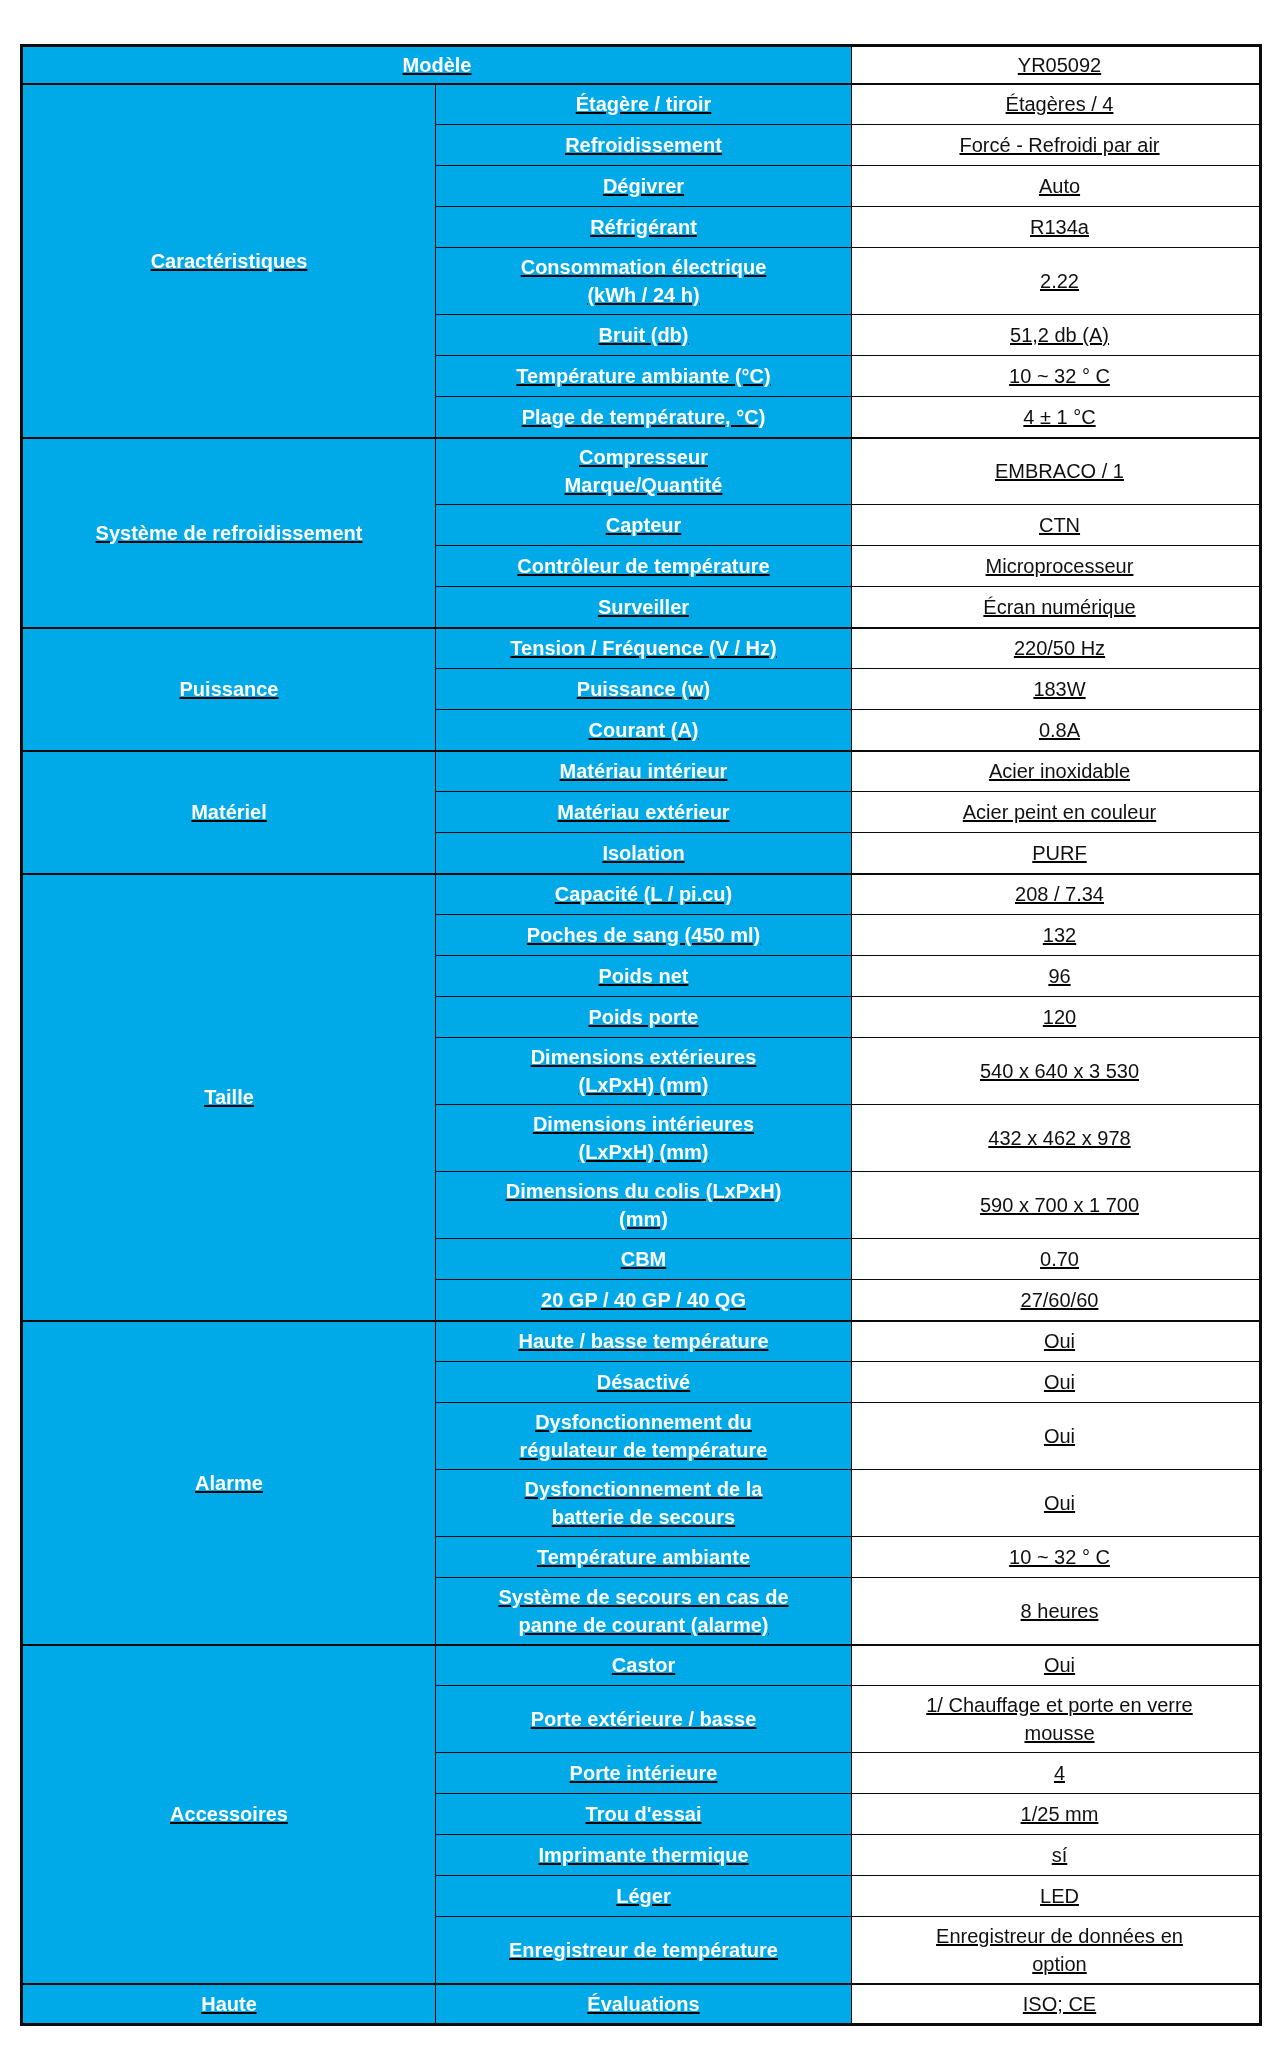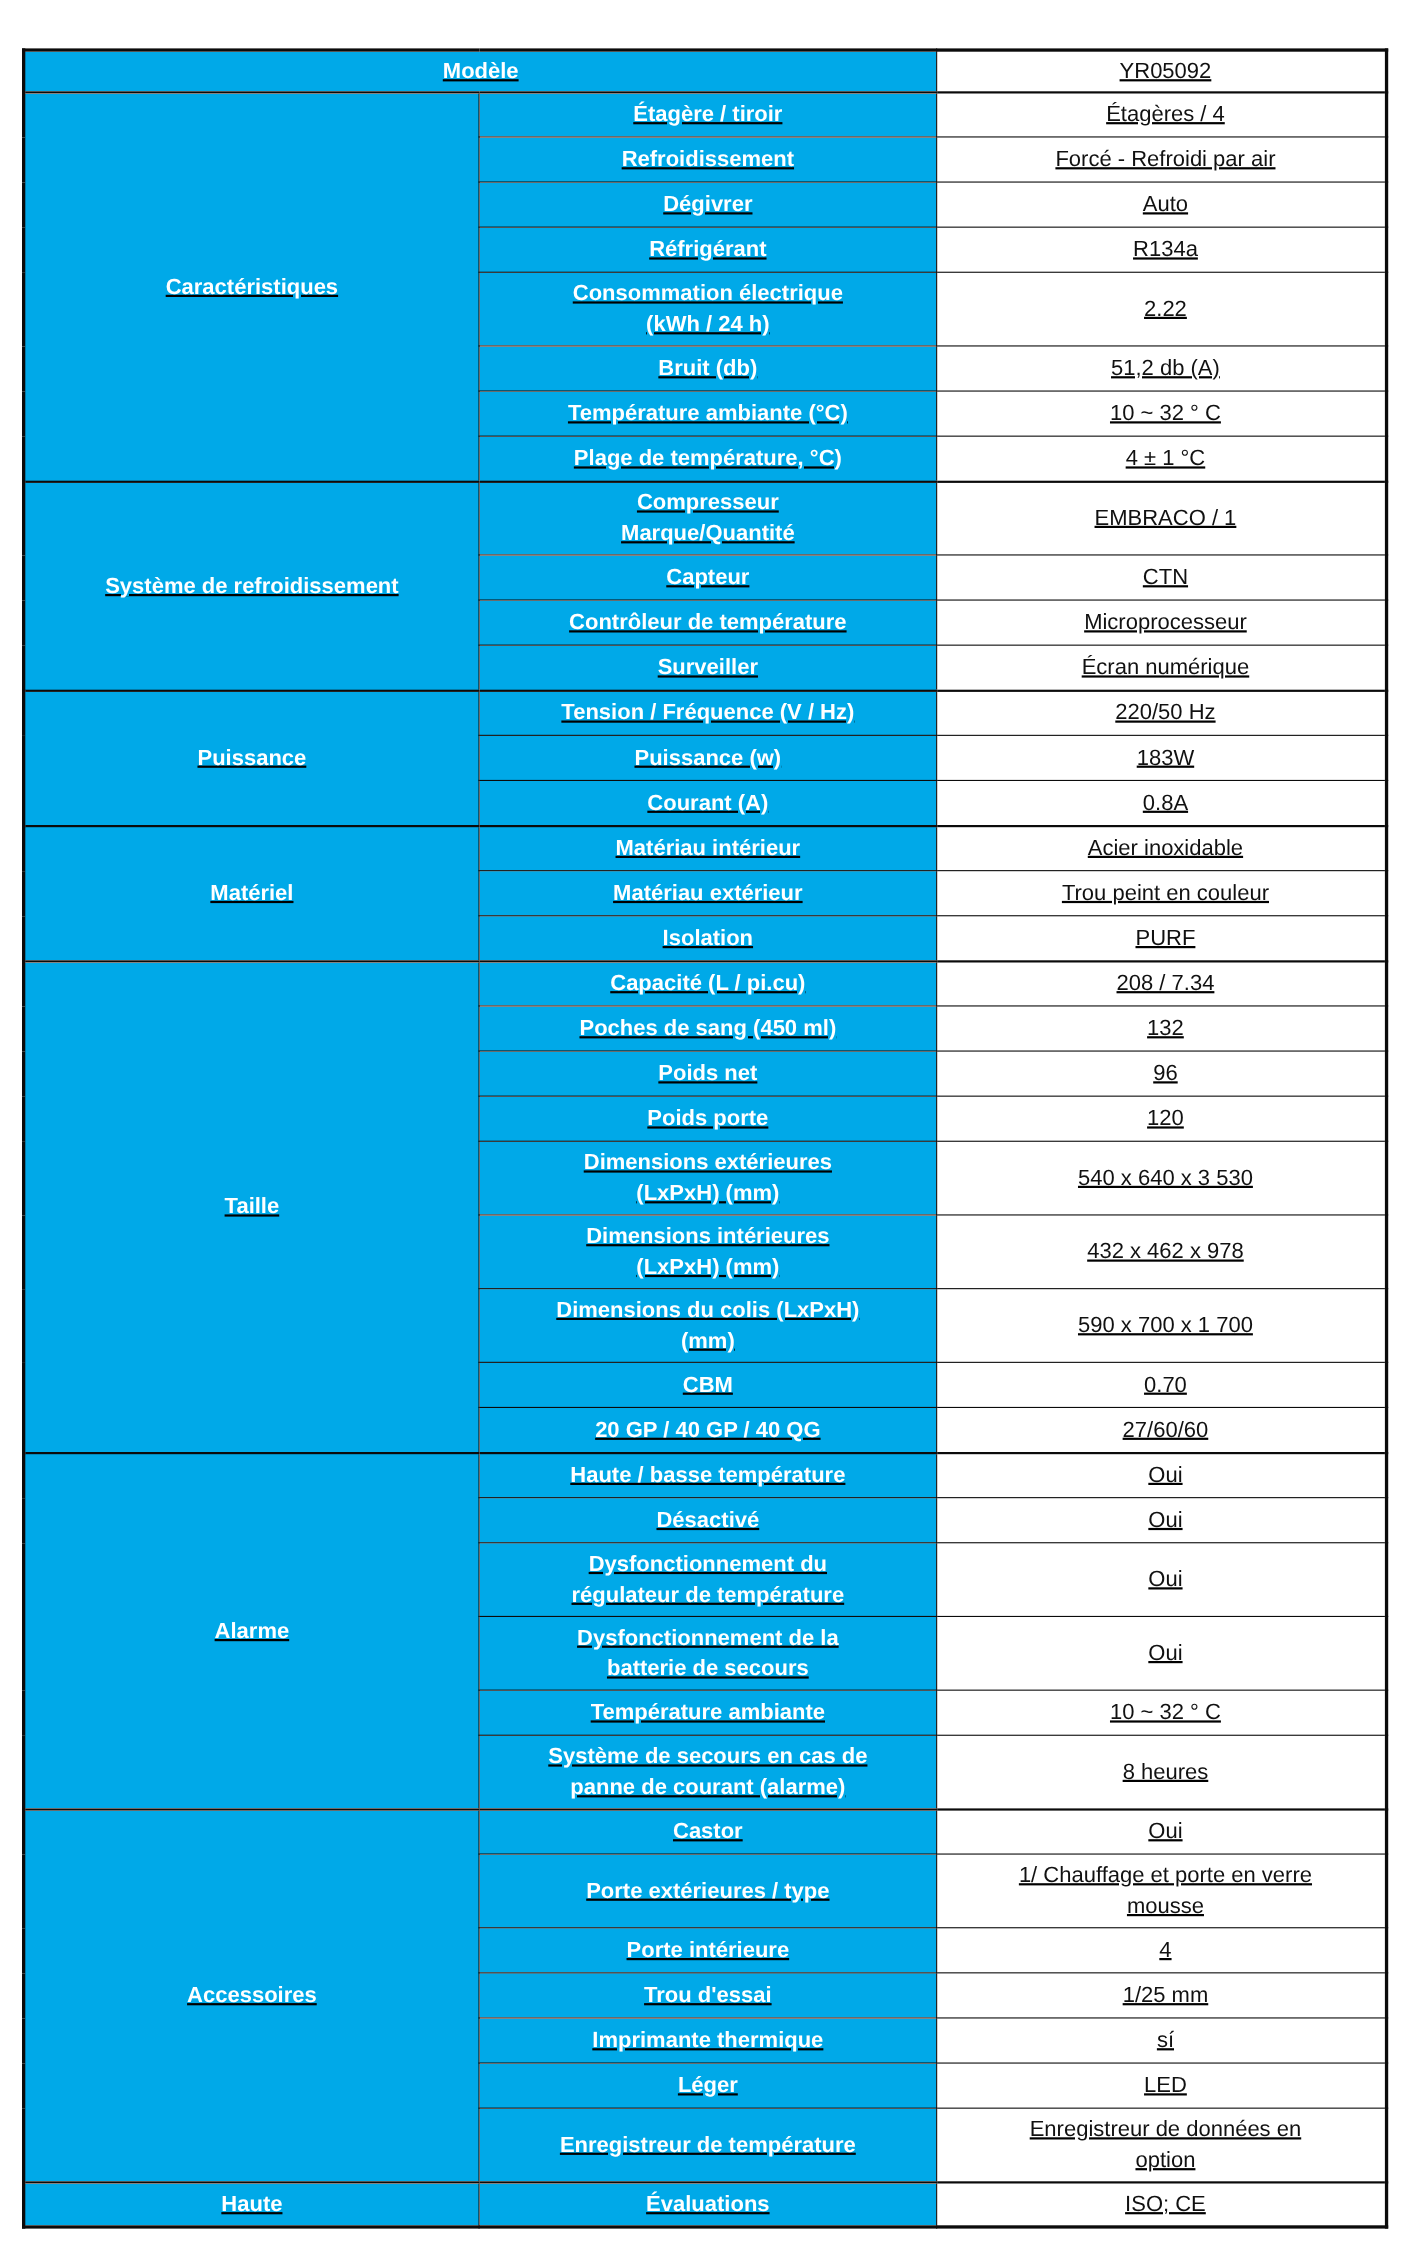--- a/index.html
+++ b/index.html
@@ -138,21 +138,21 @@
           <td class="cell blue">Courant (A)</td>
           <td class="cell val">0.8A</td>
         </tr>
         <tr class="r-single group-start">
           <td class="cell blue" rowspan="3">Matériel</td>
           <td class="cell blue">Matériau intérieur</td>
           <td class="cell val">Acier inoxidable</td>
         </tr>
         <tr class="r-single">
           <td class="cell blue">Matériau extérieur</td>
-          <td class="cell val">Trou peint en couleur</td>
+          <td class="cell val">Acier peint en couleur</td>
         </tr>
         <tr class="r-single">
           <td class="cell blue">Isolation</td>
           <td class="cell val">PURF</td>
         </tr>
         <tr class="r-single group-start">
           <td class="cell blue" rowspan="9">Taille</td>
           <td class="cell blue">Capacité (L / pi.cu)</td>
           <td class="cell val">208 / 7.34</td>
         </tr>
@@ -218,21 +218,21 @@
           <td class="cell blue">Système de secours en cas de
 panne de courant (alarme)</td>
           <td class="cell val">8 heures</td>
         </tr>
         <tr class="r-single group-start">
           <td class="cell blue" rowspan="7">Accessoires</td>
           <td class="cell blue">Castor</td>
           <td class="cell val">Oui</td>
         </tr>
         <tr class="r-tall">
-          <td class="cell blue">Porte extérieures / type</td>
+          <td class="cell blue">Porte extérieure / basse</td>
           <td class="cell val">1/ Chauffage et porte en verre
 mousse</td>
         </tr>
         <tr class="r-single">
           <td class="cell blue">Porte intérieure</td>
           <td class="cell val">4</td>
         </tr>
         <tr class="r-single">
           <td class="cell blue">Trou d'essai</td>
           <td class="cell val">1/25 mm</td>

